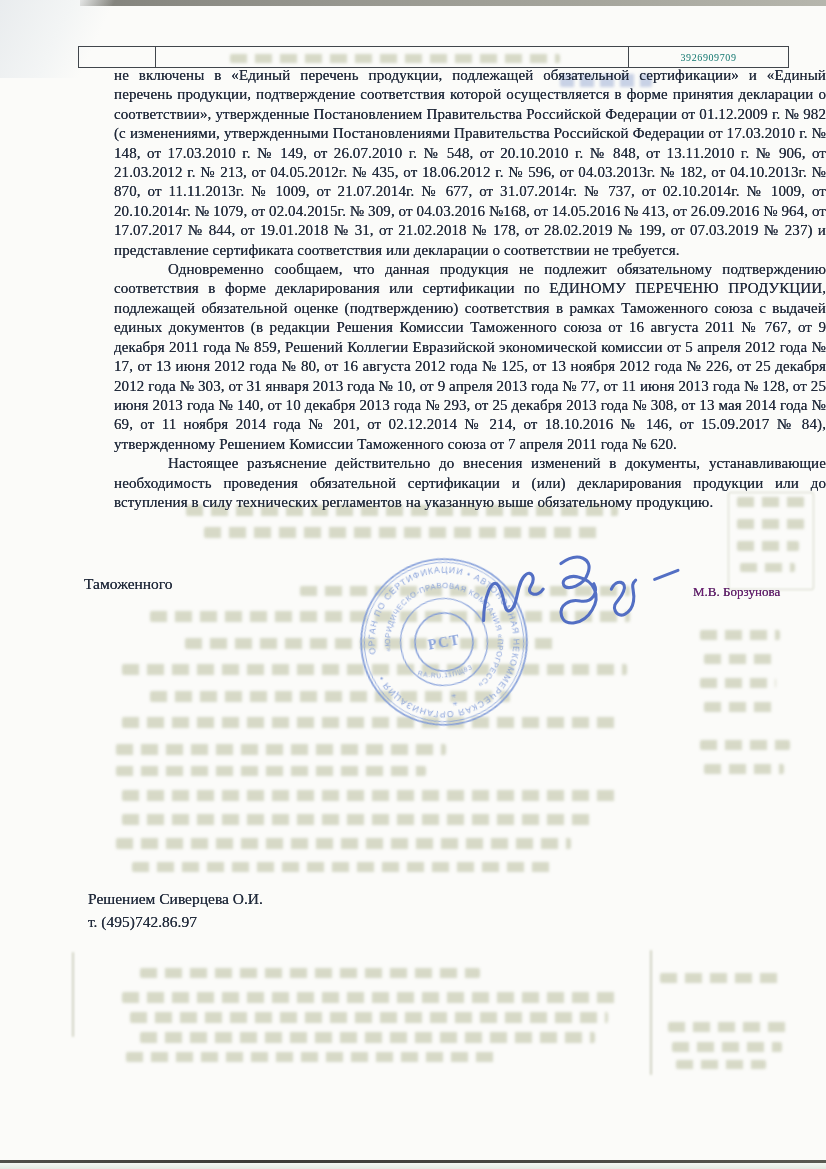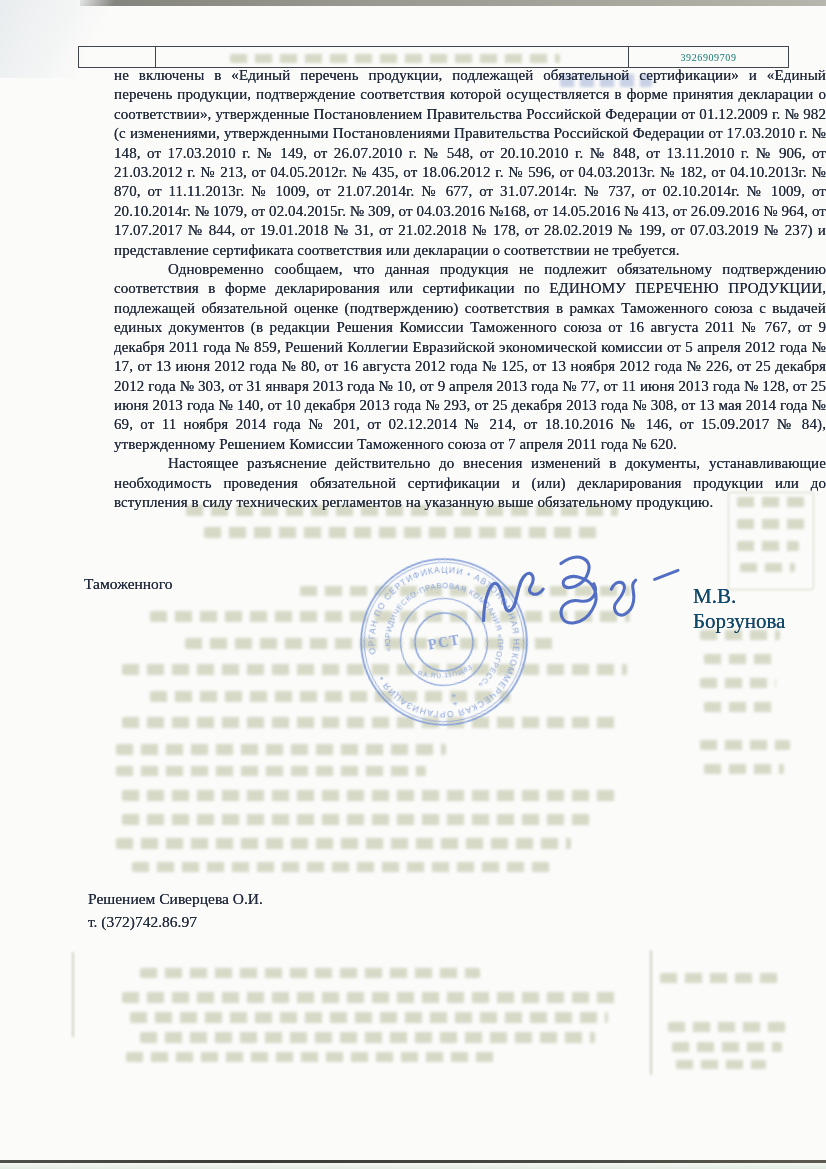--- a/index.html
+++ b/index.html
@@ -36,21 +36,21 @@
     font-size:10px;letter-spacing:.6px;color:#0f766e;}
   
   .body-text{position:absolute;left:83px;top:66px;width:712px;z-index:2;
     font-size:15px;line-height:19.4px;text-align:justify;
     letter-spacing:.1px;color:#222b3b;text-shadow:0 0 .4px #2b3447;margin-left:31px;}
   .body-text p{margin:0;}
   .body-text p.indent{text-indent:54px;}
   
   .sig-title{position:absolute;left:84px;top:573px;z-index:2;font-size:15.5px;line-height:21px;
     color:#222b3b;text-shadow:0 0 .4px #2b3447;}
-  .signer-name{position:absolute;left:693px;top:584px;z-index:2;font-size:21px;color:#0c4a6e;
+  .signer-name{position:absolute;left:693px;top:584px;z-index:2;font-size:13px;color:#701a75;
     text-shadow:0 0 .4px #2b3447;}
   .expert{position:absolute;left:88px;top:888px;z-index:2;font-size:15.5px;line-height:22.5px;
     color:#222b3b;text-shadow:0 0 .4px #2b3447;}
   
   .stamp{position:absolute;left:356px;top:554px;width:176px;height:176px;z-index:3;
     filter:blur(.35px);opacity:.88;transform:rotate(-10deg);}
   .handwriting{position:absolute;left:468px;top:546px;width:224px;height:104px;z-index:4;
     opacity:.95;transform:rotate(-5deg);}
 </style>
 </head>
@@ -151,16 +151,16 @@
     <g fill="none" stroke="#4b68c2" stroke-width="3.1" stroke-linecap="round" stroke-linejoin="round">
       <path d="M14,66 C16,44 26,22 32,33 C38,44 34,62 42,58 C50,54 50,30 60,24 C66,20 70,28 64,36 C58,44 70,48 76,40"></path>
       <path d="M96,16 C114,5 129,14 122,28 C117,40 100,44 97,38 C94,32 104,28 112,31 C128,36 133,52 123,65 C113,79 94,80 92,68 C90,57 102,52 112,55 C124,58 131,48 127,39"></path>
       <path d="M144,46 C150,35 161,40 156,49 C152,58 143,60 146,68 C149,77 162,72 165,60 C168,50 162,44 169,39"></path>
       <path d="M188,40 L212,33"></path>
     </g>
   </svg>
 
   <div class="expert">
     <div>Решением Сиверцева О.И.</div>
-    <div>т. (372)742.86.97</div>
+    <div>т. (495)742.86.97</div>
   </div>
 
 </div>
 
 </body></html>

